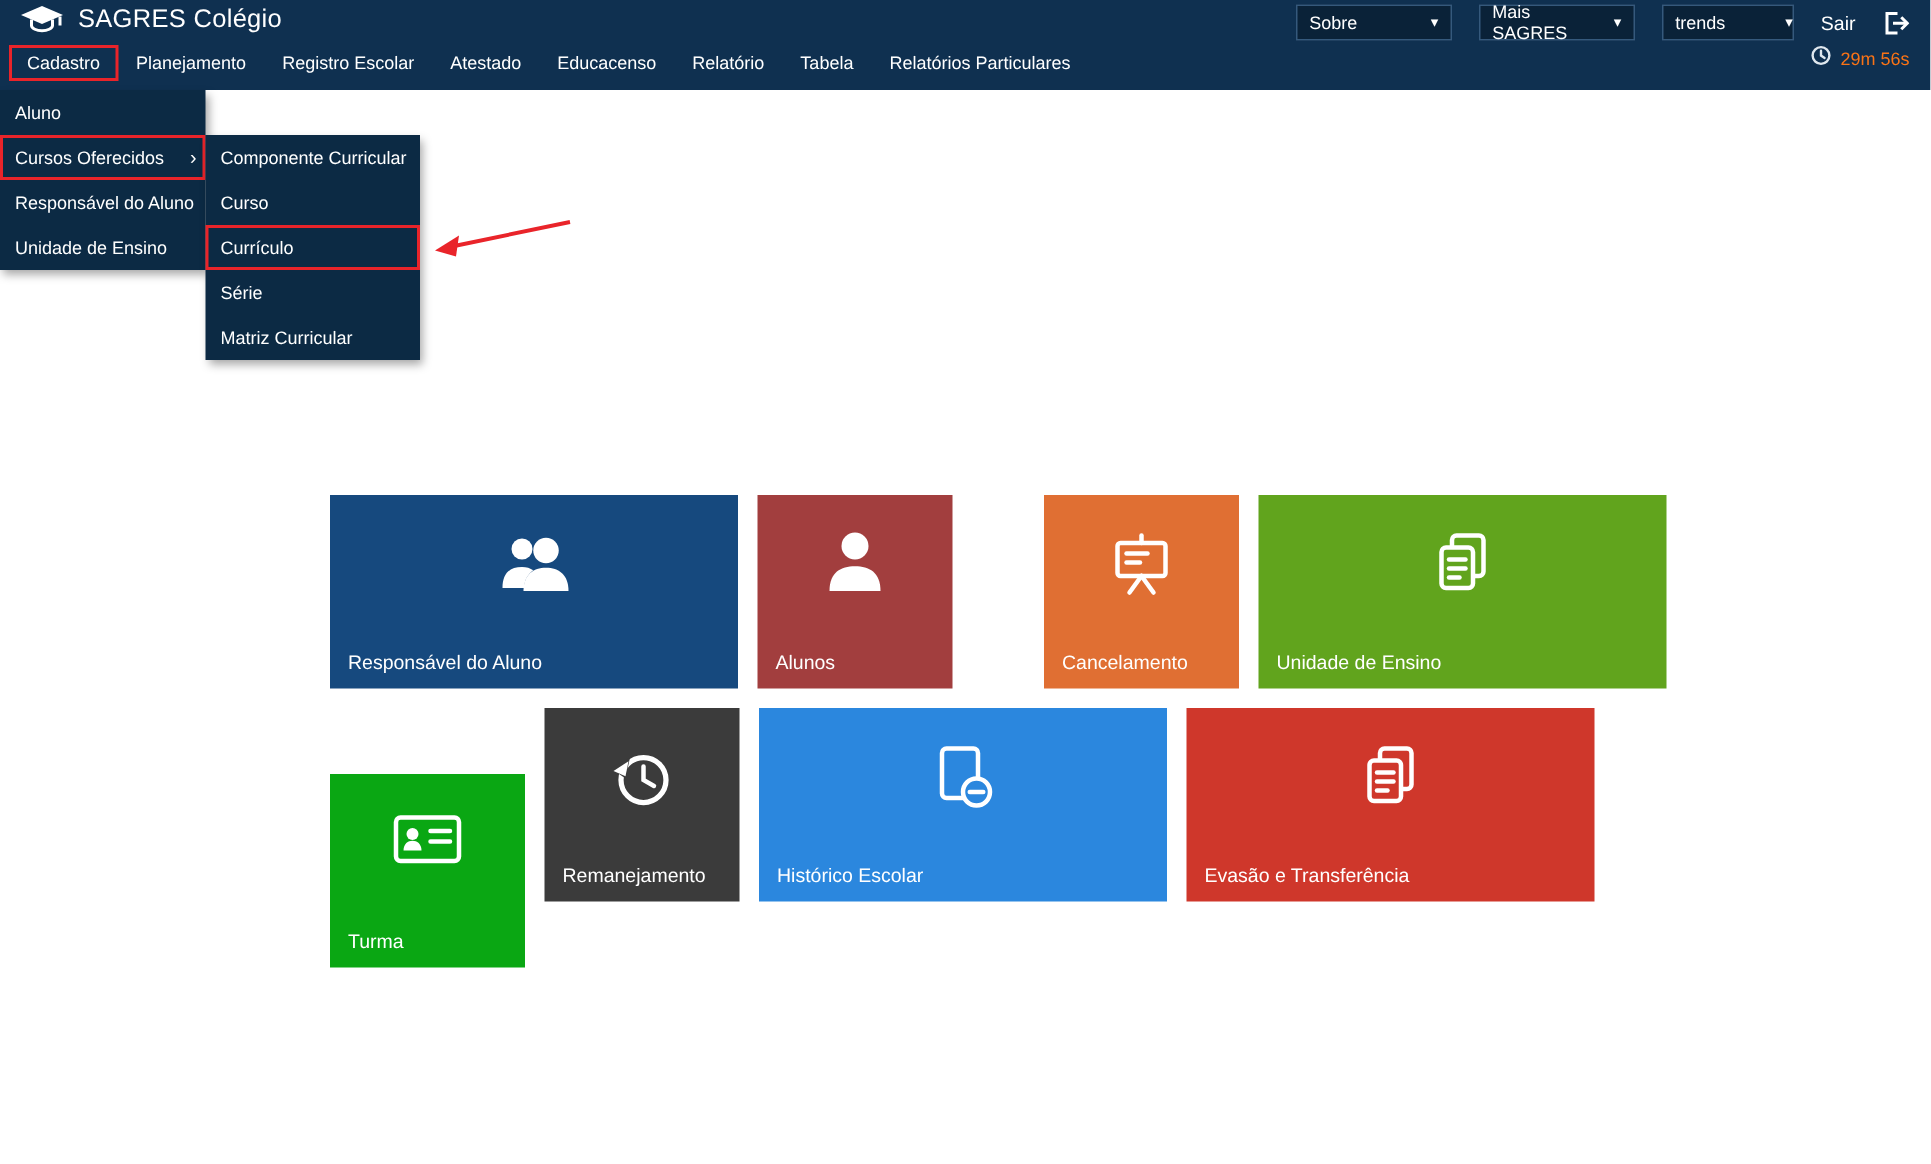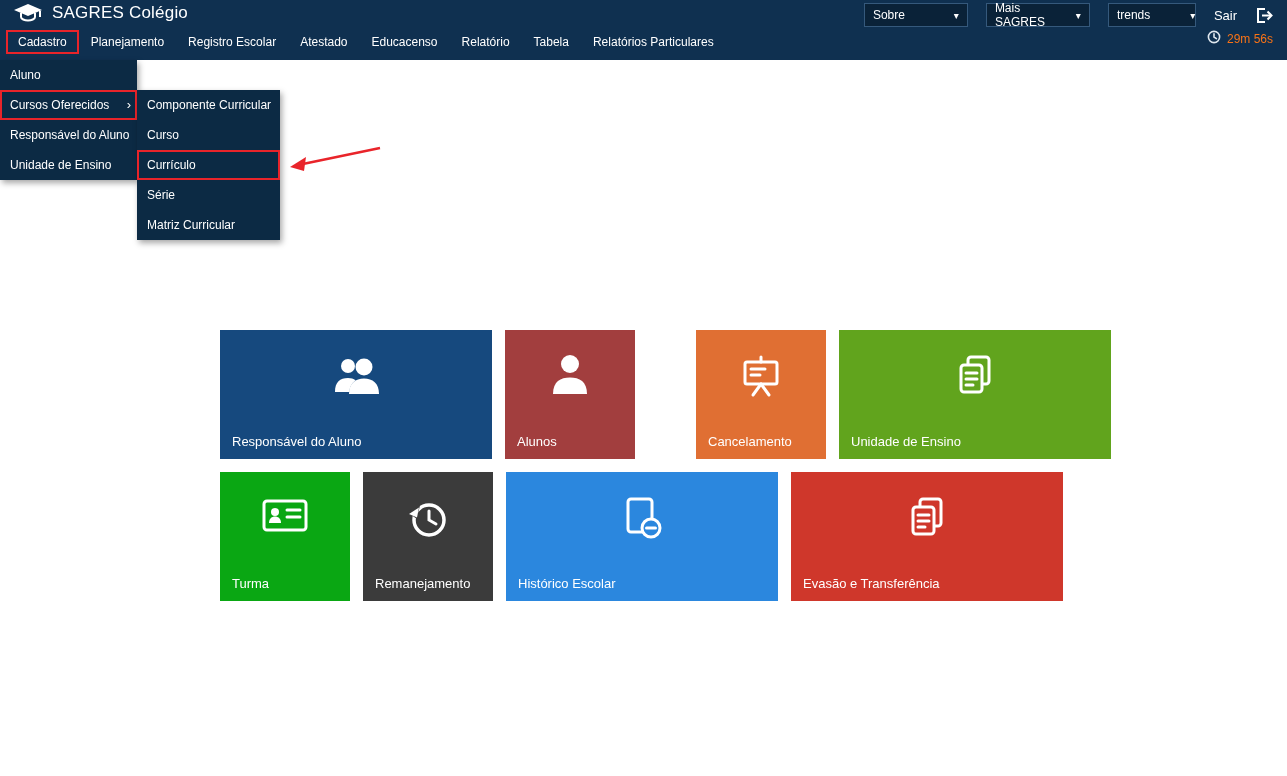--- a/index.html
+++ b/index.html
@@ -237,21 +237,21 @@
             <path d="M14 31 h7"></path>
           </g>
         </svg>
       </span>
       <span class="tile-label">Unidade de Ensino</span>
     </div>
   </div>
 
   <div class="tile-row">
 
-    <div class="tile square" style="background: rgb(10, 167, 19); --bg: #0aa713;">
+    <div class="tile square" style="background: rgb(10, 167, 19); margin-top: 44px; --bg: #0aa713;">
       <span class="tile-icon">
         <svg width="50" height="40" viewBox="0 0 50 40">
           <rect x="4" y="5" width="42" height="29" rx="3" fill="none" stroke="#fff" stroke-width="3"></rect>
           <circle cx="15" cy="16" r="4" fill="#fff"></circle>
           <path d="M9 27 c0-4.5 3-6.5 6-6.5 s6 2 6 6.5 z" fill="#fff"></path>
           <path d="M27 14 h13 M27 21 h13" stroke="#fff" stroke-width="3" stroke-linecap="round"></path>
         </svg>
       </span>
       <span class="tile-label">Turma</span>
     </div>

